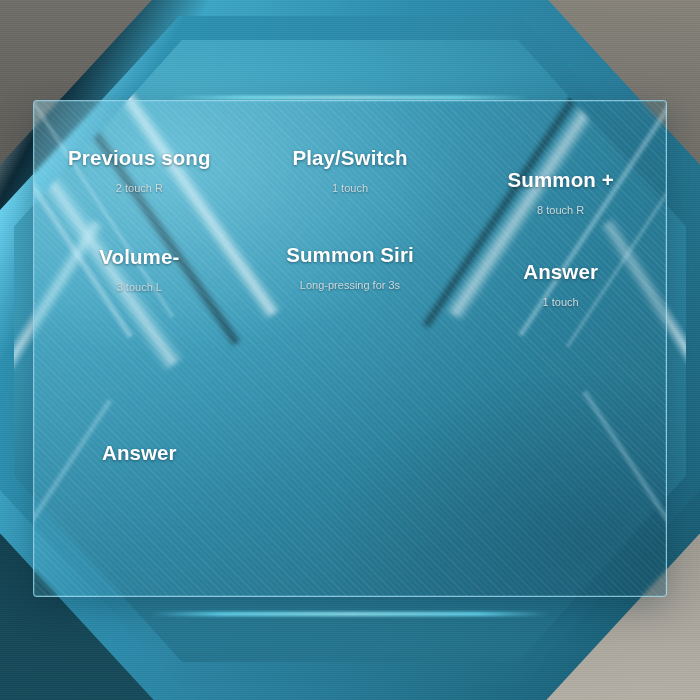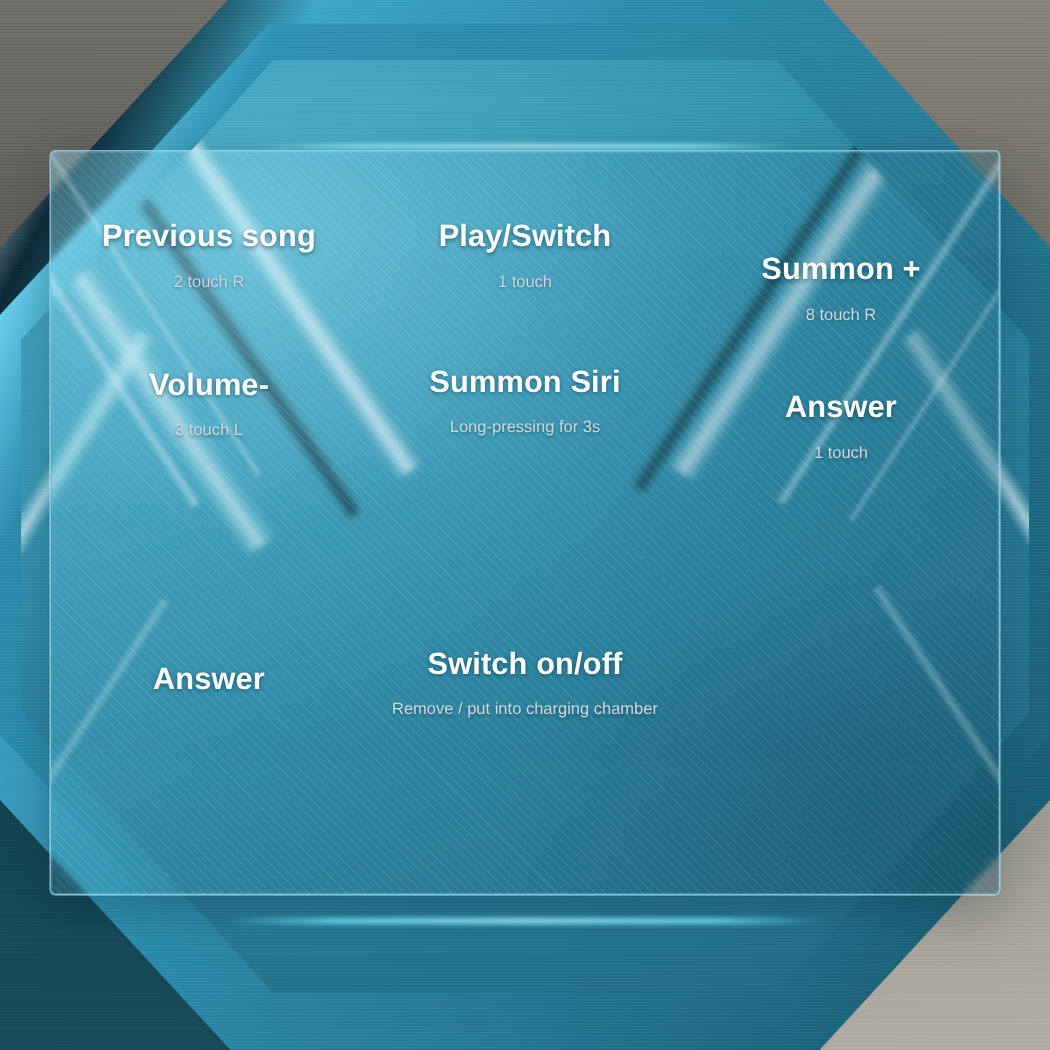--- a/index.html
+++ b/index.html
@@ -266,20 +266,16 @@
 
       <div class="cell c6">
         <div class="title">Answer</div>
         <div class="sub">1 touch</div>
       </div>
 
       <div class="cell c7">
         <div class="title">Answer</div>
       </div>
 
-      <div class="cell c8">
-        <div class="title">Switch on/off</div>
-        <div class="sub">Remove / put into charging chamber</div>
-      </div>
 
     </div>
   </div>
 </div>
 
 </body></html>

